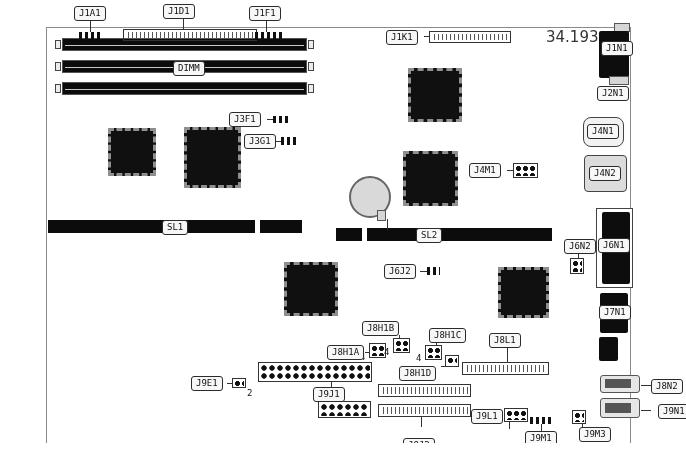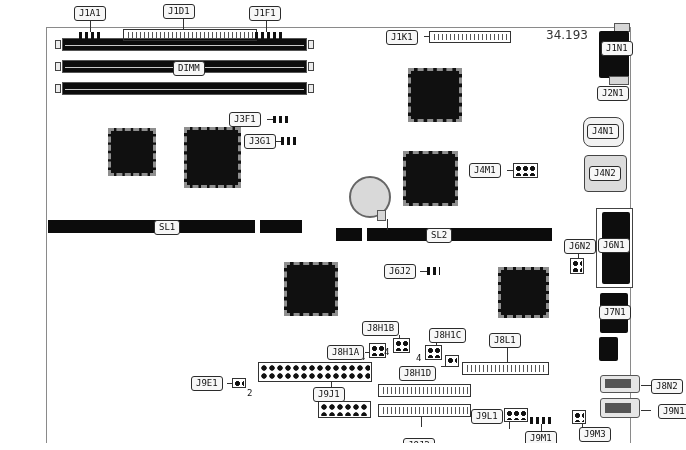--- a/index.html
+++ b/index.html
@@ -4,21 +4,21 @@
 <style>
   *{box-sizing:border-box;margin:0;padding:0}
   html,body{background:#fff}
   body{font-family:"Liberation Sans",sans-serif}
   #stage{position:relative;width:686px;height:443px;background:#fff;overflow:hidden}
   .outline{position:absolute;border:1px solid #8a8a8a;background:#fff;z-index:0}
   .lbl{position:absolute;border:1px solid #2b2b2b;border-radius:3px;background:#f7f7f7;
        font-family:"DejaVu Sans Mono",monospace;font-size:9px;color:#111;
        padding:1px 4px;line-height:11px;white-space:nowrap;z-index:6}
   .num{position:absolute;font-family:"DejaVu Sans Mono",monospace;font-size:9px;color:#111;z-index:5}
-  .ptno{position:absolute;font-family:"DejaVu Sans",sans-serif;font-size:12px;color:#333;z-index:5}
+  .ptno{position:absolute;font-family:"DejaVu Sans",sans-serif;font-size:15px;color:#333;z-index:5}
   .ln{position:absolute;background:#333;z-index:3}
   .chip{position:absolute;background:#101010;border:3px dashed #8f8f8f;z-index:1}
   .dimm{position:absolute;background:#0c0c0c;border:1px solid #555;z-index:1}
   .dimm::after{content:"";position:absolute;left:2px;right:2px;top:50%;height:1px;background:#c8c8c8}
   .dimm-tab{position:absolute;width:6px;height:9px;border:1px solid #444;background:#ececec;z-index:1}
   .slotbar{position:absolute;background:#0c0c0c;z-index:1}
   .notch{position:absolute;top:0;bottom:0;width:5px;background:#fff}
   .stripes{position:absolute;background-image:repeating-linear-gradient(90deg,#111 0 3px,transparent 3px 6px);z-index:2}
   .fstripes{position:absolute;border:1px solid #333;background-color:#fff;
             background-image:repeating-linear-gradient(90deg,#555 0 1px,transparent 1px 4px);
@@ -138,22 +138,22 @@
   <div class="lbl" style="left:386px;top:30px">J1K1</div>
   <div class="ptno" style="left:546px;top:28px">34.193</div>
   <div class="lbl" style="left:601px;top:41px">J1N1</div>
   <div class="lbl" style="left:597px;top:86px">J2N1</div>
   <div class="lbl" style="left:587px;top:124px">J4N1</div>
   <div class="lbl" style="left:589px;top:166px">J4N2</div>
   <div class="lbl" style="left:229px;top:112px">J3F1</div>
   <div class="lbl" style="left:244px;top:134px">J3G1</div>
   <div class="lbl" style="left:469px;top:163px">J4M1</div>
   <div class="lbl" style="left:173px;top:61px">DIMM</div>
-  <div class="lbl" style="left:154px;top:220px">SL1</div>
-  <div class="lbl" style="left:426px;top:228px">SL2</div>
+  <div class="lbl" style="left:162px;top:220px">SL1</div>
+  <div class="lbl" style="left:416px;top:228px">SL2</div>
   <div class="lbl" style="left:564px;top:239px">J6N2</div>
   <div class="lbl" style="left:598px;top:238px">J6N1</div>
   <div class="lbl" style="left:384px;top:264px">J6J2</div>
   <div class="lbl" style="left:599px;top:305px">J7N1</div>
   <div class="lbl" style="left:362px;top:321px">J8H1B</div>
   <div class="lbl" style="left:429px;top:328px">J8H1C</div>
   <div class="lbl" style="left:327px;top:345px">J8H1A</div>
   <div class="lbl" style="left:489px;top:333px">J8L1</div>
   <div class="lbl" style="left:399px;top:366px">J8H1D</div>
   <div class="lbl" style="left:191px;top:376px">J9E1</div>

